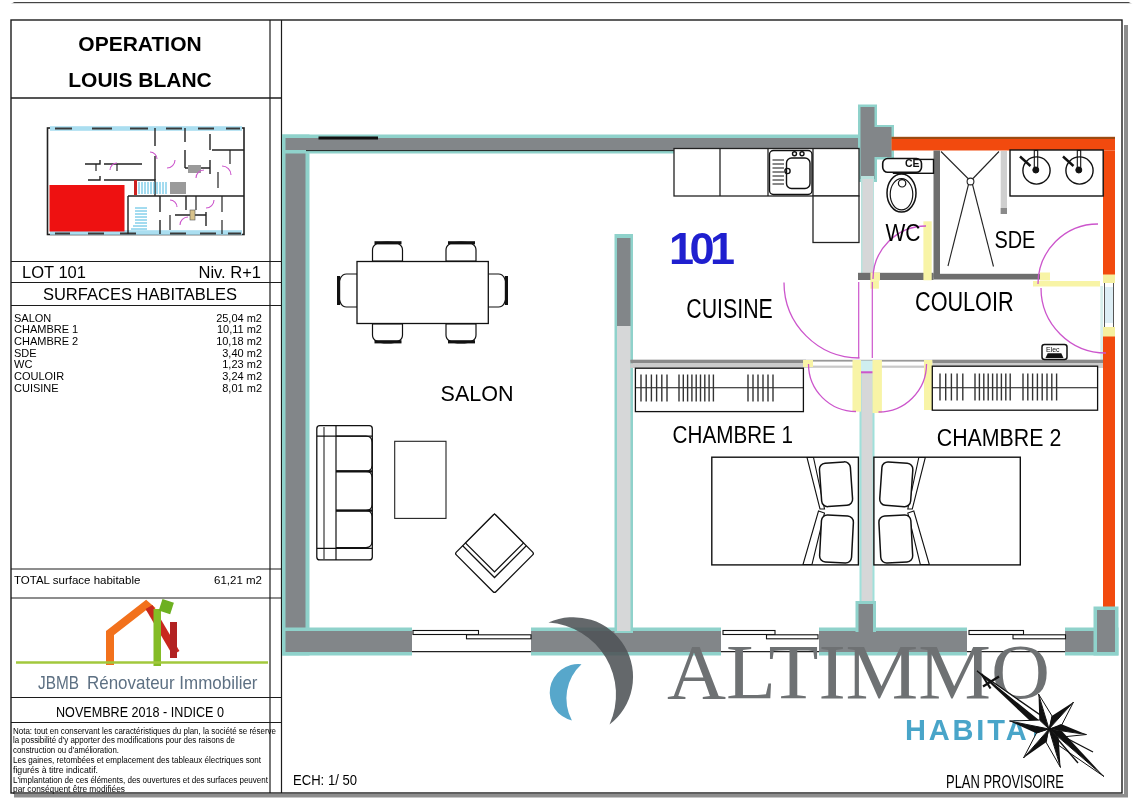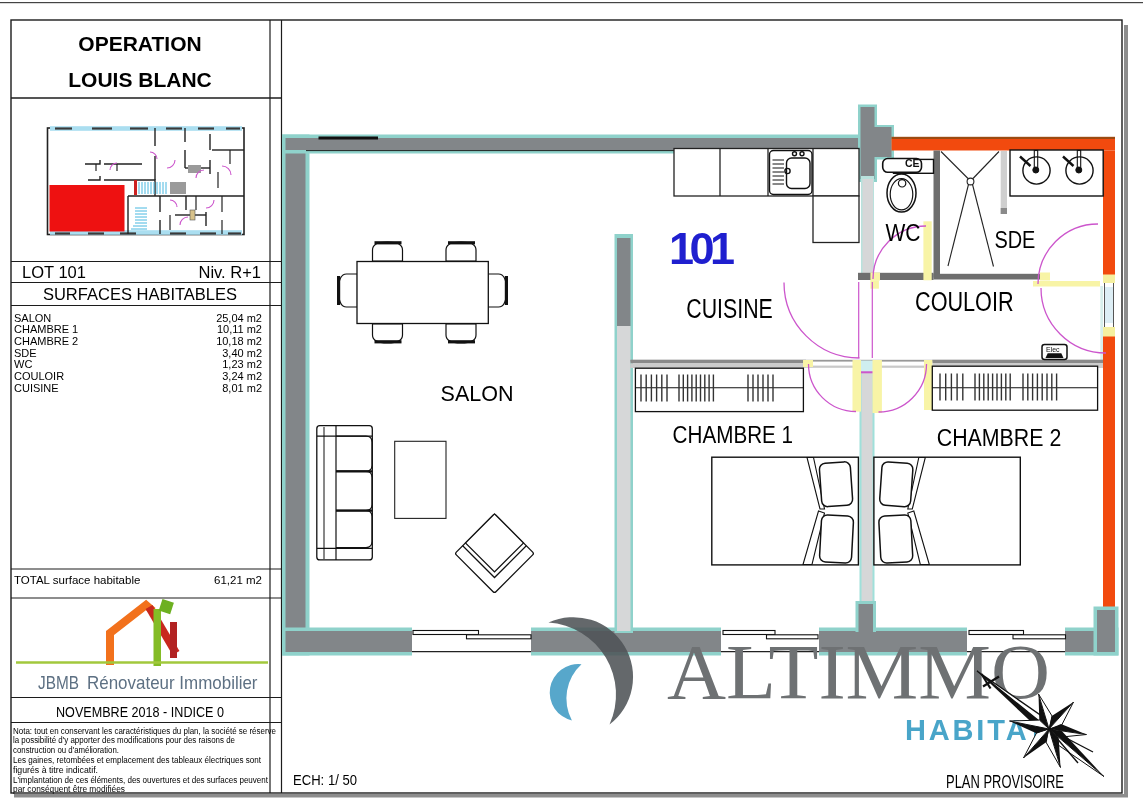--- a/index.html
+++ b/index.html
@@ -1,17 +1,17 @@
 <!DOCTYPE html>
 <html><head>
 <meta charset="utf-8">
 <style>
   html,body{margin:0;padding:0;background:#ffffff;}
   #page{position:relative;width:1143px;height:811px;background:#ffffff;overflow:hidden;
-        font-family:"Liberation Sans", sans-serif;}
+        font-family:"Liberation Sans", sans-serif;border-radius:24px;}
   svg{position:absolute;left:0;top:0;}
   text{font-family:"Liberation Sans", sans-serif;}
 </style>
 </head>
 <body>
 <div id="page">
 <svg width="1143" height="811" viewBox="0 0 1143 811">
 
 <g>
         <rect x="0" y="2" width="1143" height="1.2" fill="#444"></rect>

